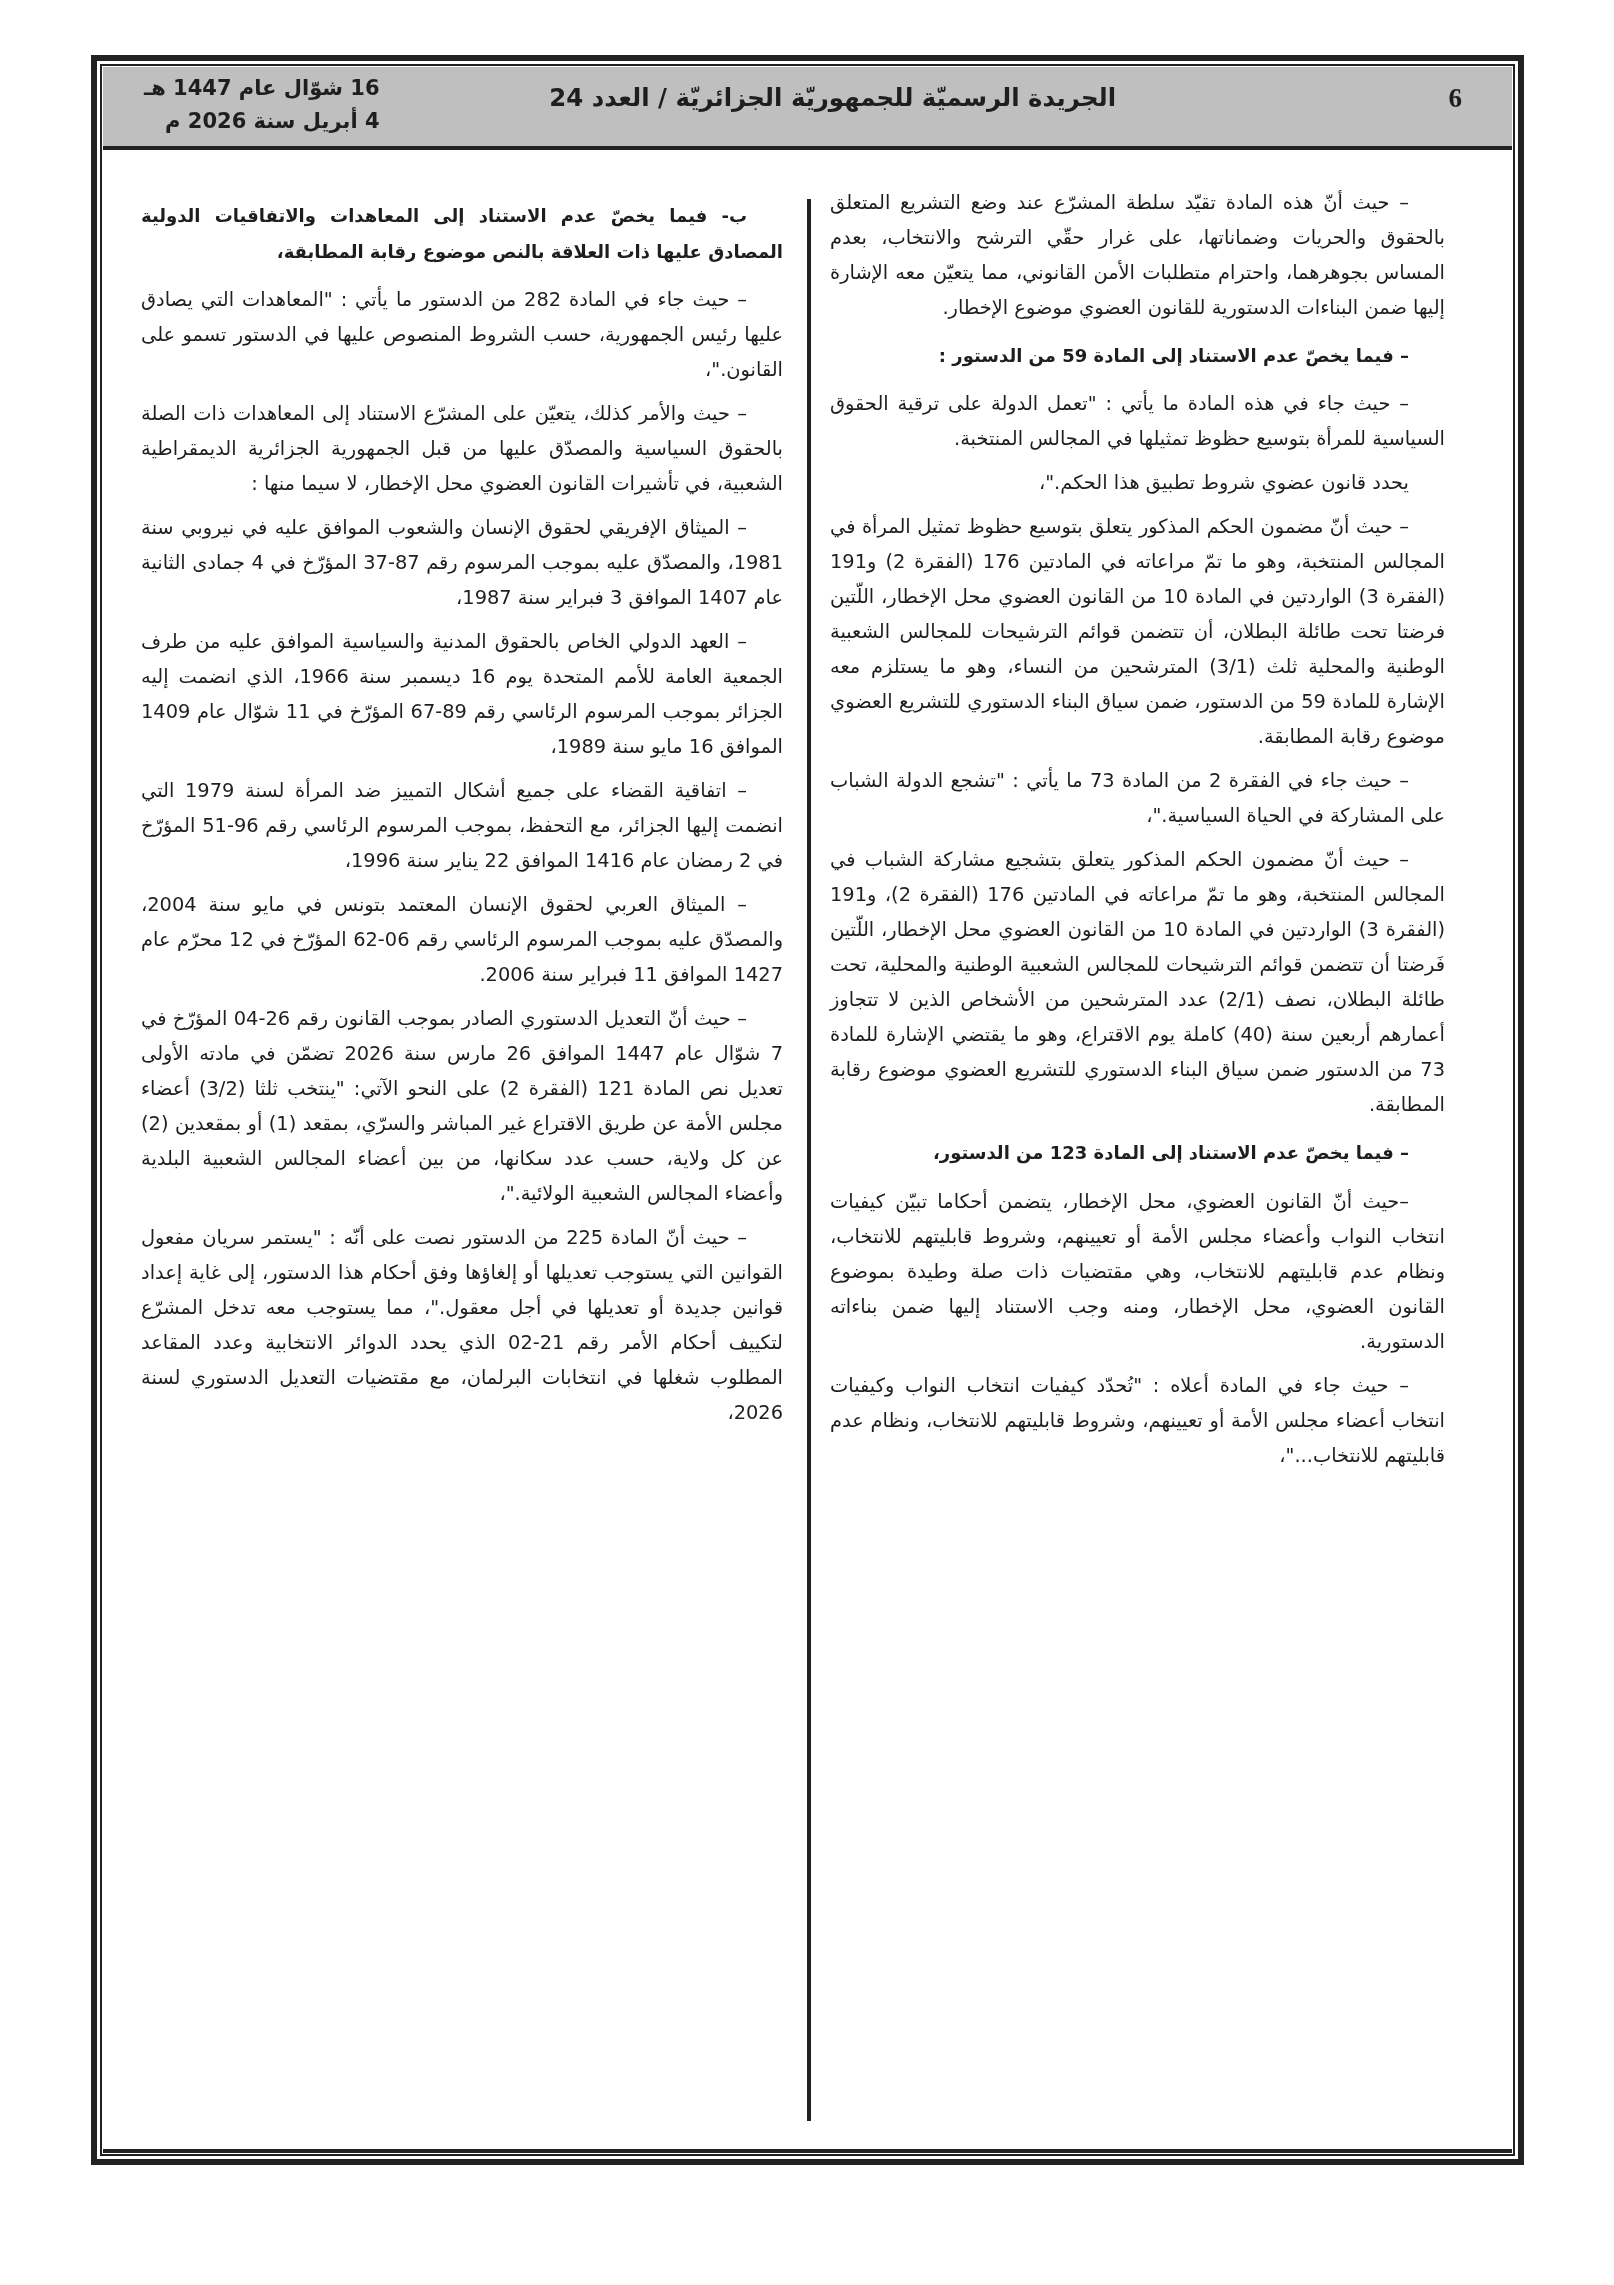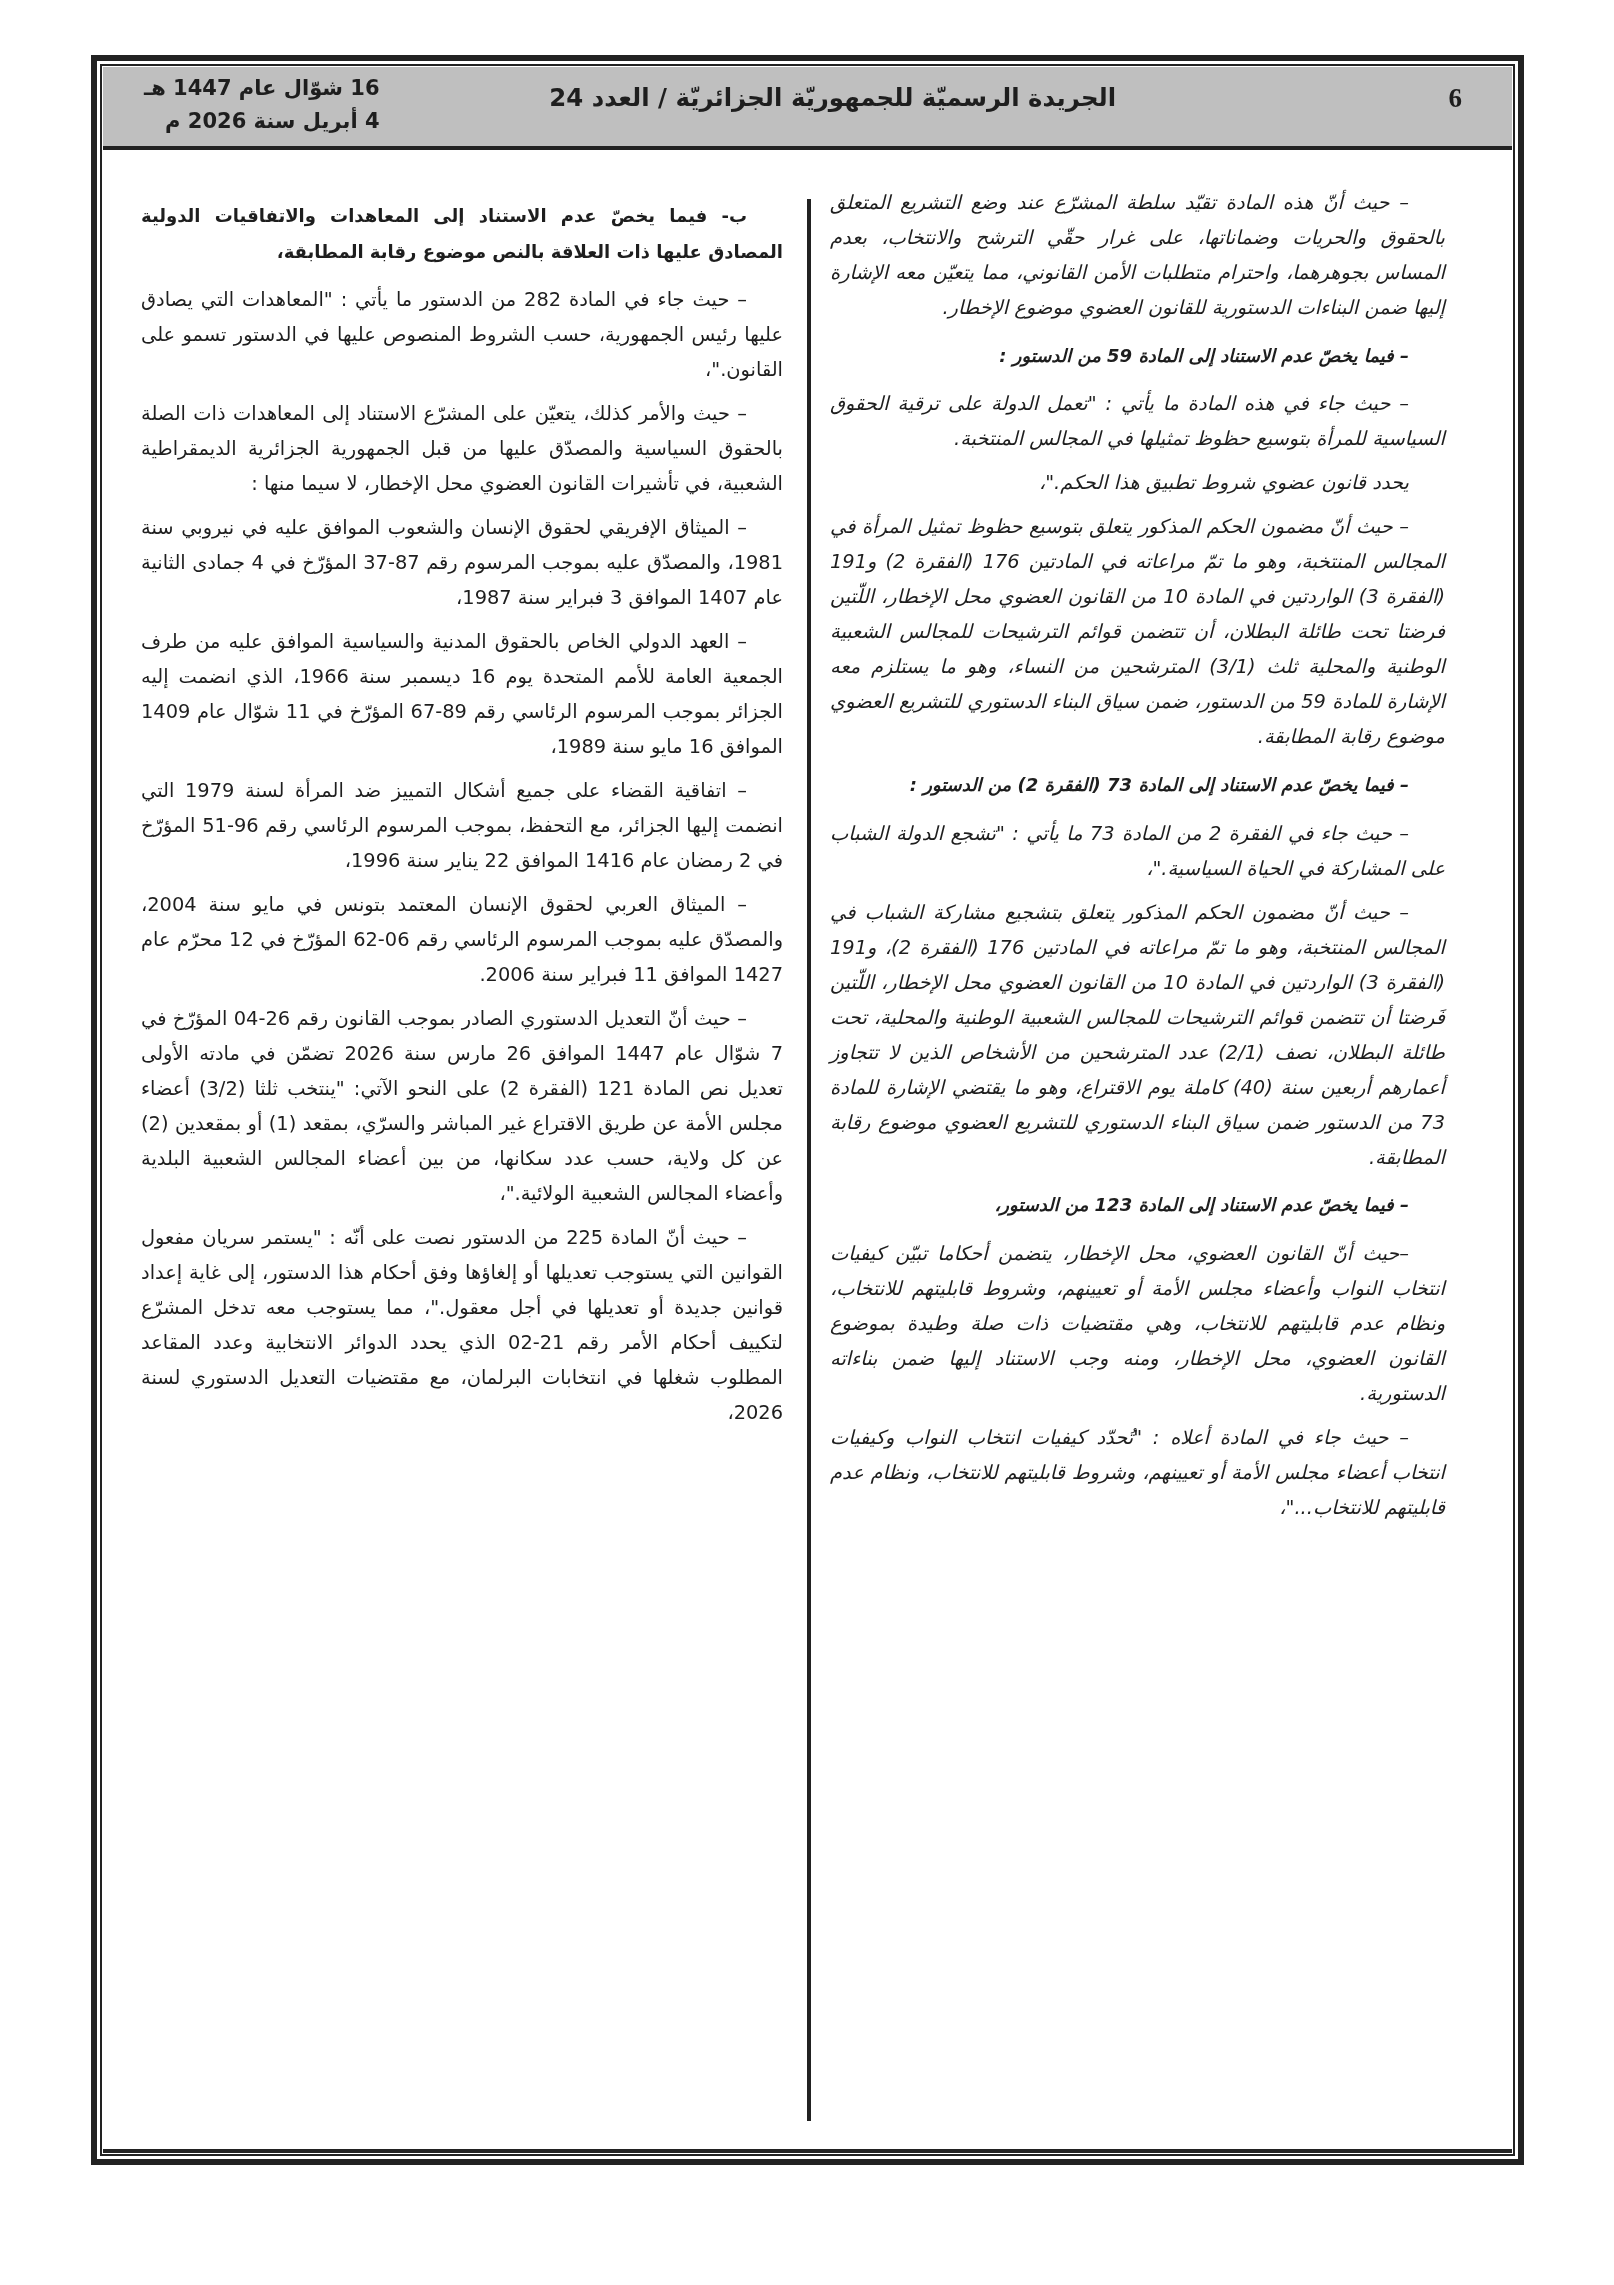--- a/index.html
+++ b/index.html
@@ -4,21 +4,21 @@
 <style>
   html,body{margin:0;padding:0;background:#fff;}
   body{width:1615px;height:2285px;position:relative;overflow:hidden;font-family:"DejaVu Sans","Liberation Sans",sans-serif;color:#1e1e1e;}
   .frame-outer{position:absolute;left:91px;top:55px;width:1433px;height:2110px;border:6.3px solid #222;box-sizing:border-box;}
   .frame-inner{position:absolute;left:100px;top:64px;width:1415px;height:2092px;border:2.7px solid #222;box-sizing:border-box;}
   .header{position:absolute;left:103px;top:67px;width:1409px;height:83px;background:#bfbfbf;border-bottom:4.5px solid #222;box-sizing:border-box;direction:rtl;}
   .hdr-page{position:absolute;right:50px;top:16.3px;font-family:"Liberation Serif",serif;font-weight:bold;font-size:27px;}
   .hdr-title{position:absolute;right:396px;top:16.3px;font-family:"DejaVu Sans",sans-serif;font-weight:bold;font-size:24.4px;letter-spacing:-0.5px;}
   .hdr-date{position:absolute;left:41px;top:5.4px;text-align:right;font-family:"DejaVu Sans",sans-serif;font-weight:bold;font-size:21px;line-height:33px;}
   .col{position:absolute;top:185px;direction:rtl;text-align:justify;text-align-last:right;font-family:"DejaVu Sans",sans-serif;font-size:19.4px;line-height:35px;}
-  .col-right{left:830px;width:615px;font-style:italic;}
+  .col-right{left:830px;width:615px;}
   .col-left{left:141px;width:642px;}
   .divider{position:absolute;left:807px;top:199px;width:3.6px;height:1922px;background:#222;}
   .bottom-rule{position:absolute;left:103px;top:2149px;width:1409px;height:3.6px;background:#222;}
   p{margin:0 0 9px 0;}
   p.ind{text-indent:36px;}
   p.head{font-weight:bold;font-size:18px;line-height:36px;margin:12.7px 0 12.7px 0;}
   p.head.ind{text-indent:36px;}
   p.subhead{font-weight:bold;font-size:22px;line-height:36px;text-indent:36px;margin:5.4px 0 7.2px 0;}
 </style>
 </head>
@@ -35,21 +35,20 @@
     <div>4 أبريل سنة 2026 م</div>
   </div>
 </div>
 
 <div class="col col-right">
   <p class="ind">– حيث أنّ هذه المادة تقيّد سلطة المشرّع عند وضع التشريع المتعلق بالحقوق والحريات وضماناتها، على غرار حقّي الترشح والانتخاب، بعدم المساس بجوهرهما، واحترام متطلبات الأمن القانوني، مما يتعيّن معه الإشارة إليها ضمن البناءات الدستورية للقانون العضوي موضوع الإخطار.</p>
   <p class="head ind">– فيما يخصّ عدم الاستناد إلى المادة 59 من الدستور :</p>
   <p class="ind">– حيث جاء في هذه المادة ما يأتي : "تعمل الدولة على ترقية الحقوق السياسية للمرأة بتوسيع حظوظ تمثيلها في المجالس المنتخبة.</p>
   <p class="ind">يحدد قانون عضوي شروط تطبيق هذا الحكم."،</p>
   <p class="ind">– حيث أنّ مضمون الحكم المذكور يتعلق بتوسيع حظوظ تمثيل المرأة في المجالس المنتخبة، وهو ما تمّ مراعاته في المادتين 176 (الفقرة 2) و191 (الفقرة 3) الواردتين في المادة 10 من القانون العضوي محل الإخطار، اللّتين فرضتا تحت طائلة البطلان، أن تتضمن قوائم الترشيحات للمجالس الشعبية الوطنية والمحلية ثلث (3/1) المترشحين من النساء، وهو ما يستلزم معه الإشارة للمادة 59 من الدستور، ضمن سياق البناء الدستوري للتشريع العضوي موضوع رقابة المطابقة.</p>
-  <p class="head ind">– فيما يخصّ عدم الاستناد إلى المادة 73 (الفقرة 2) من الدستور :</p>
   <p class="ind">– حيث جاء في الفقرة 2 من المادة 73 ما يأتي : "تشجع الدولة الشباب على المشاركة في الحياة السياسية."،</p>
   <p class="ind">– حيث أنّ مضمون الحكم المذكور يتعلق بتشجيع مشاركة الشباب في المجالس المنتخبة، وهو ما تمّ مراعاته في المادتين 176 (الفقرة 2)، و191 (الفقرة 3) الواردتين في المادة 10 من القانون العضوي محل الإخطار، اللّتين فَرضتا أن تتضمن قوائم الترشيحات للمجالس الشعبية الوطنية والمحلية، تحت طائلة البطلان، نصف (2/1) عدد المترشحين من الأشخاص الذين لا تتجاوز أعمارهم أربعين سنة (40) كاملة يوم الاقتراع، وهو ما يقتضي الإشارة للمادة 73 من الدستور ضمن سياق البناء الدستوري للتشريع العضوي موضوع رقابة المطابقة.</p>
   <p class="head ind">– فيما يخصّ عدم الاستناد إلى المادة 123 من الدستور،</p>
   <p class="ind">–حيث أنّ القانون العضوي، محل الإخطار، يتضمن أحكاما تبيّن كيفيات انتخاب النواب وأعضاء مجلس الأمة أو تعيينهم، وشروط قابليتهم للانتخاب، ونظام عدم قابليتهم للانتخاب، وهي مقتضيات ذات صلة وطيدة بموضوع القانون العضوي، محل الإخطار، ومنه وجب الاستناد إليها ضمن بناءاته الدستورية.</p>
   <p class="ind">– حيث جاء في المادة أعلاه : "تُحدّد كيفيات انتخاب النواب وكيفيات انتخاب أعضاء مجلس الأمة أو تعيينهم، وشروط قابليتهم للانتخاب، ونظام عدم قابليتهم للانتخاب..."،</p>
 </div>
 
 <div class="divider"></div>
 
 <div class="col col-left">

